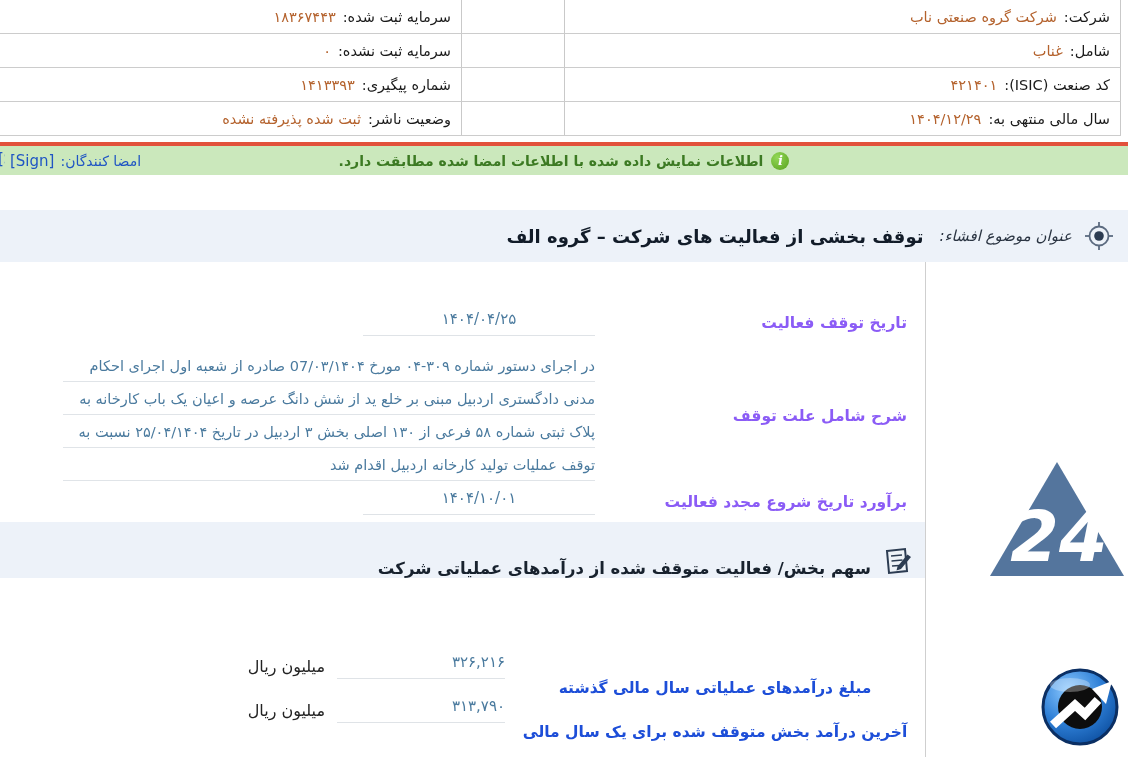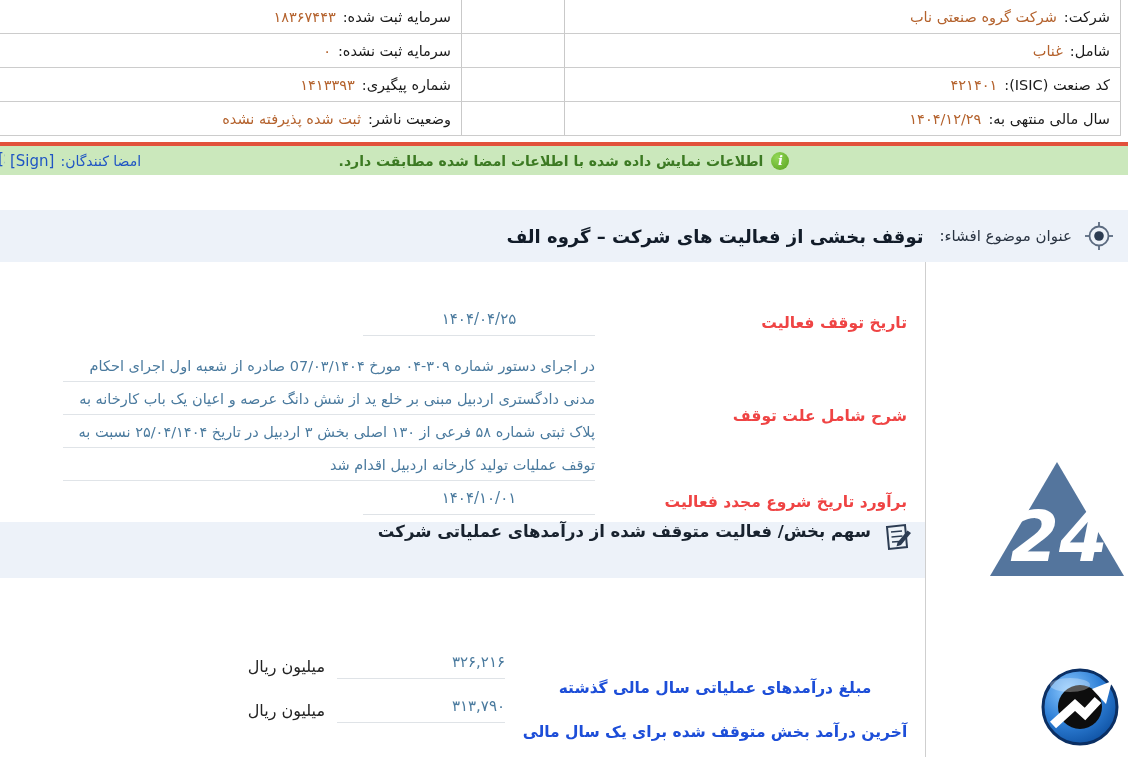--- a/index.html
+++ b/index.html
@@ -28,38 +28,38 @@
     display:flex; align-items:center; justify-content:center; font-size:13px; flex:0 0 auto; }
   .signers { position:absolute; left:10px; top:0; height:100%; display:flex; align-items:center; gap:6px; }
   .signers-label { color:#1f55c4; font-size:14px; }
   .sign-link { color:#1f55c4; font-size:15px; direction:ltr; cursor:pointer; }
   .sign-cutoff { position:absolute; left:-2px; top:4px; width:7px; overflow:hidden;
                  color:#1f55c4; font-size:15px; direction:ltr; }
 
   
   .title-bar { margin-top:35px; height:52px; background:#edf2f9;
                display:flex; align-items:center; gap:12px; padding-right:14px; }
-  .title-label { font-size:15px; color:#2a3442; }
+  .title-label { font-size:15px; color:#2a3442;font-style:italic; }
   .title-text  { font-size:18px; font-weight:bold; color:#121c29; margin-right:4px; }
 
   
   .content-wrap { display:flex; height:495px; }
   .logo-col { width:203px; border-left:1px solid #cfcfcf; position:relative;
               display:flex; flex-direction:row; align-items:center; }
   .content-main { width:925px; }
 
   .frow { display:flex; align-items:center; }
-  .flabel { width:330px; padding-right:18px; font-weight:bold; font-size:15.5px; color:#ef4444; }
+  .flabel { width:330px; padding-right:18px; font-weight:bold; font-size:15.5px; color:#8b5cf6; }
   .fvalue { width:232px; text-align:center; color:#4a7a9e; font-size:15px;
             border-bottom:1px solid #dfe3e7; padding-bottom:7px; }
   .fdesc { width:532px; line-height:33px; text-align:right; color:#4a7a9e; font-size:14.5px;
            background-image:repeating-linear-gradient(to bottom,
              transparent 0, transparent 31px, #e0e4e8 31px, #e0e4e8 32px, transparent 32px, transparent 33px); }
 
-  .section-bar { height:56px; background:#edf2f9; display:flex; align-items:flex-start;
+  .section-bar { height:56px; background:#edf2f9; display:flex; align-items:flex-end;
                  gap:10px; padding-right:12px; }
   .section-title { font-weight:bold; font-size:16.5px; color:#18222e; }
 
   .brow { display:flex; align-items:center; height:44px; }
   .blabel { width:420px; text-align:center; font-weight:bold; font-size:15.5px; color:#1d4ed8;margin-top:44px; }
   .bvalue { width:168px; text-align:right; color:#4a7a9e; font-size:15px;
             border-bottom:1px solid #dfe3e7; padding-bottom:7px; }
   .bgap { width:12px; }
   .bunit { width:100px; text-align:right; font-size:16px; color:#222; }
 

